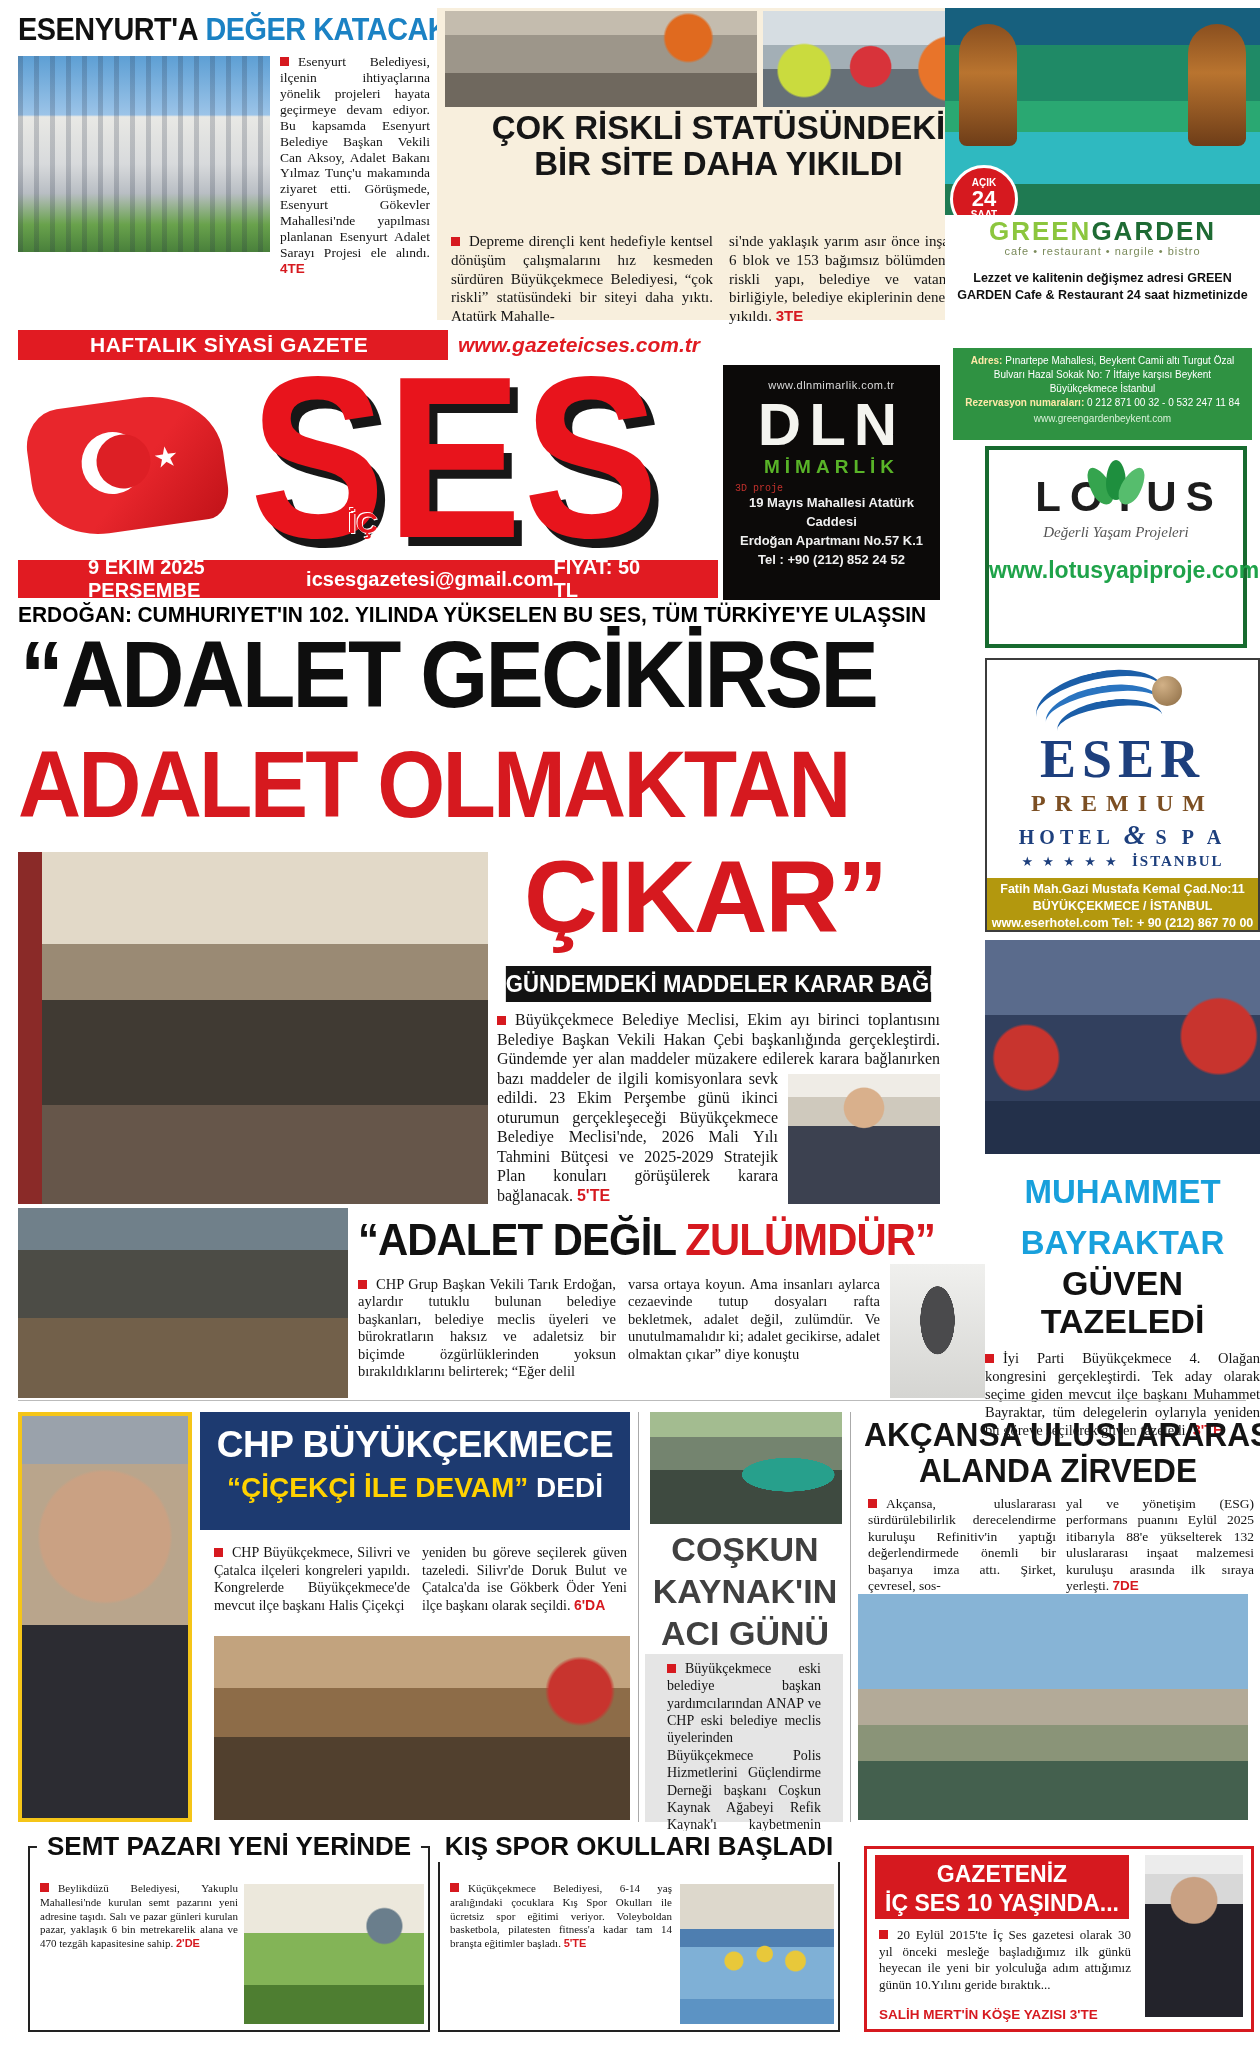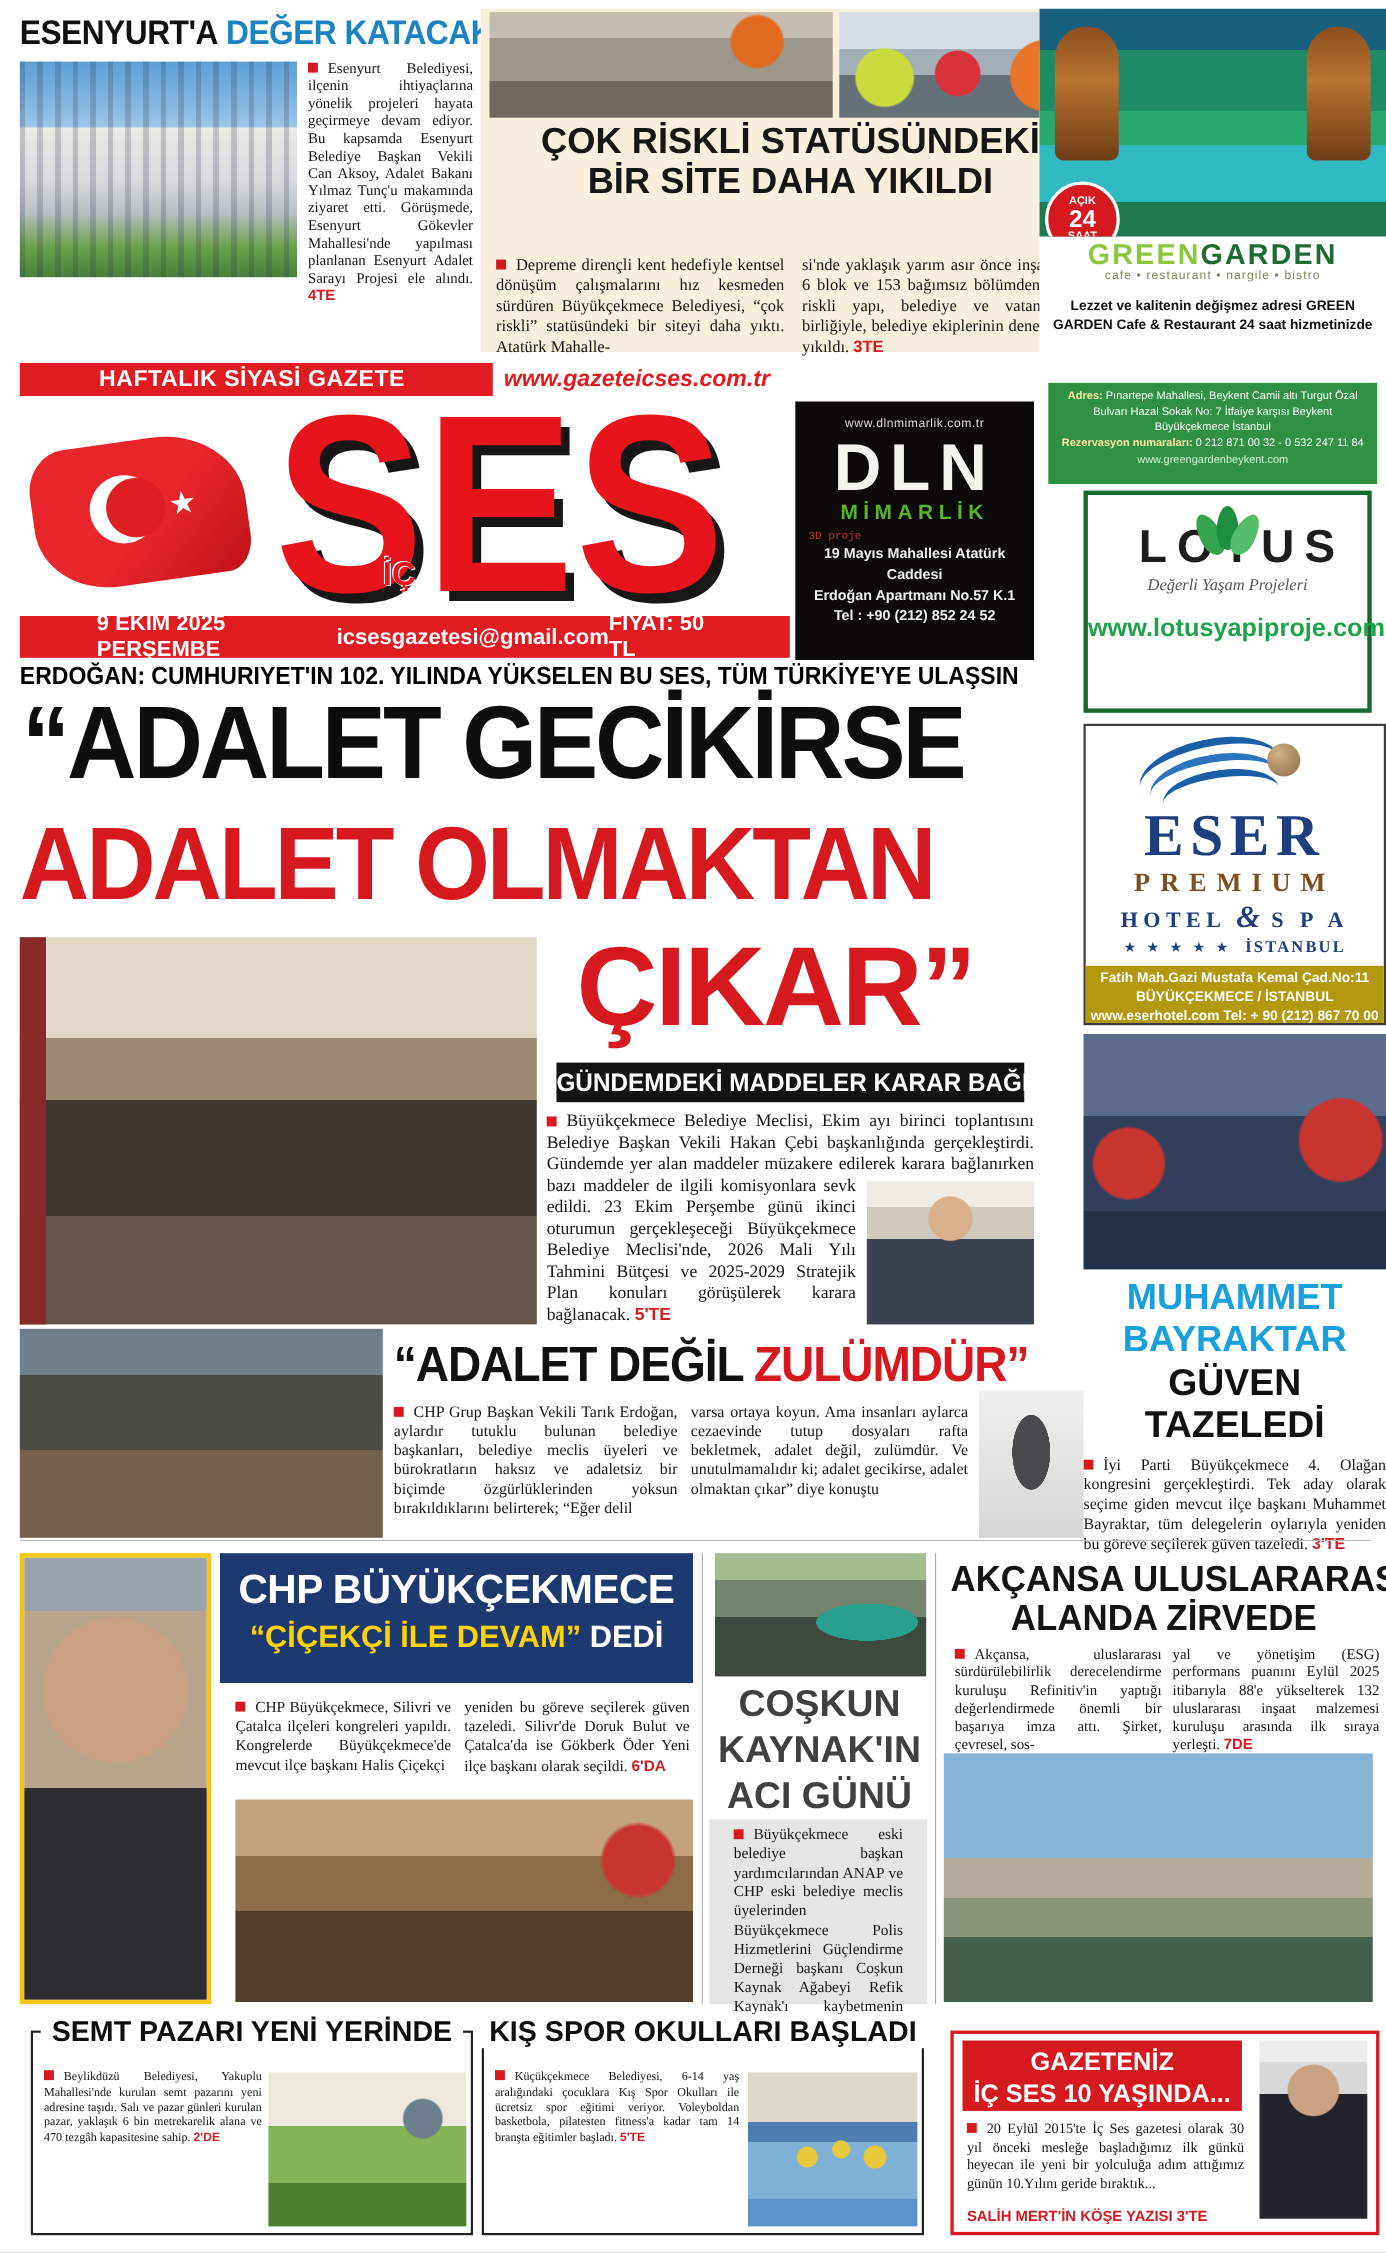--- a/index.html
+++ b/index.html
@@ -98,21 +98,21 @@
   .hl3{left:470px;top:846px;width:470px;text-align:center;font-size:102px;color:#d6191f;font-weight:bold;line-height:1;letter-spacing:-2px;}
   .ph-council{left:18px;top:852px;width:470px;height:352px;background:linear-gradient(90deg,#8a2a28 0 5%,rgba(0,0,0,0) 5%),linear-gradient(180deg,#e2d9c8 0 26%,#9a8a74 26% 42%,#403a33 42% 72%,#66564a 72%);}
   .gundembar{left:497px;top:966px;width:443px;height:36px;background:#131313;color:#fff;text-align:center;font-size:23px;font-weight:bold;line-height:36px;}
   .mbody{left:497px;top:1010px;width:443px;height:196px;font-size:16px;line-height:1.22;}
   .spacer-r{float:right;width:0;height:64px;}
   .float-cebi{float:right;clear:right;width:152px;height:130px;margin:0 0 4px 10px;background:radial-gradient(circle at 50% 26%,#d9b08c 0 16%,rgba(0,0,0,0) 17%),linear-gradient(180deg,#efece6 0 18%,#cfc9bd 18% 40%,#3c4150 40%);}
 
   
   .ph-iyi{left:985px;top:940px;width:275px;height:214px;background:radial-gradient(circle at 15% 55%,#c8342e 0 12%,rgba(0,0,0,0) 13%),radial-gradient(circle at 85% 45%,#c8342e 0 14%,rgba(0,0,0,0) 15%),linear-gradient(180deg,#5a6b8c 0 35%,#32405e 35% 75%,#23304a 75%);}
   .bay{left:985px;top:1160px;width:275px;text-align:center;}
-  .bay-blue{font-size:33px;font-weight:bold;color:#18a0dc;line-height:1.14;}
+  .bay-blue{font-size:33px;font-weight:bold;color:#18a0dc;line-height:1.14;margin-top:13px;}
   .bay-black{font-size:34px;font-weight:bold;color:#111;line-height:1.1;margin-top:4px;}
   .bay-body{margin-top:10px;text-align:justify;font-size:14.5px;line-height:1.24;}
 
   
   .ph-meeting{left:18px;top:1208px;width:330px;height:190px;background:linear-gradient(180deg,#70808a 0 22%,#4c4c46 22% 58%,#72604a 58%);}
   .zt{left:358px;top:1214px;font-size:45px;font-weight:bold;letter-spacing:-1px;}
   .zt .red{color:#d6191f;margin-left:10px;}
   .zcol{top:1276px;width:258px;font-size:14.5px;line-height:1.2;}
   .ph-statue{left:890px;top:1264px;width:95px;height:134px;background:radial-gradient(ellipse 30% 42% at 50% 42%,#4a4a4c 0 60%,rgba(0,0,0,0) 61%),linear-gradient(180deg,#f0f0ee,#d5d5d2);}
 

